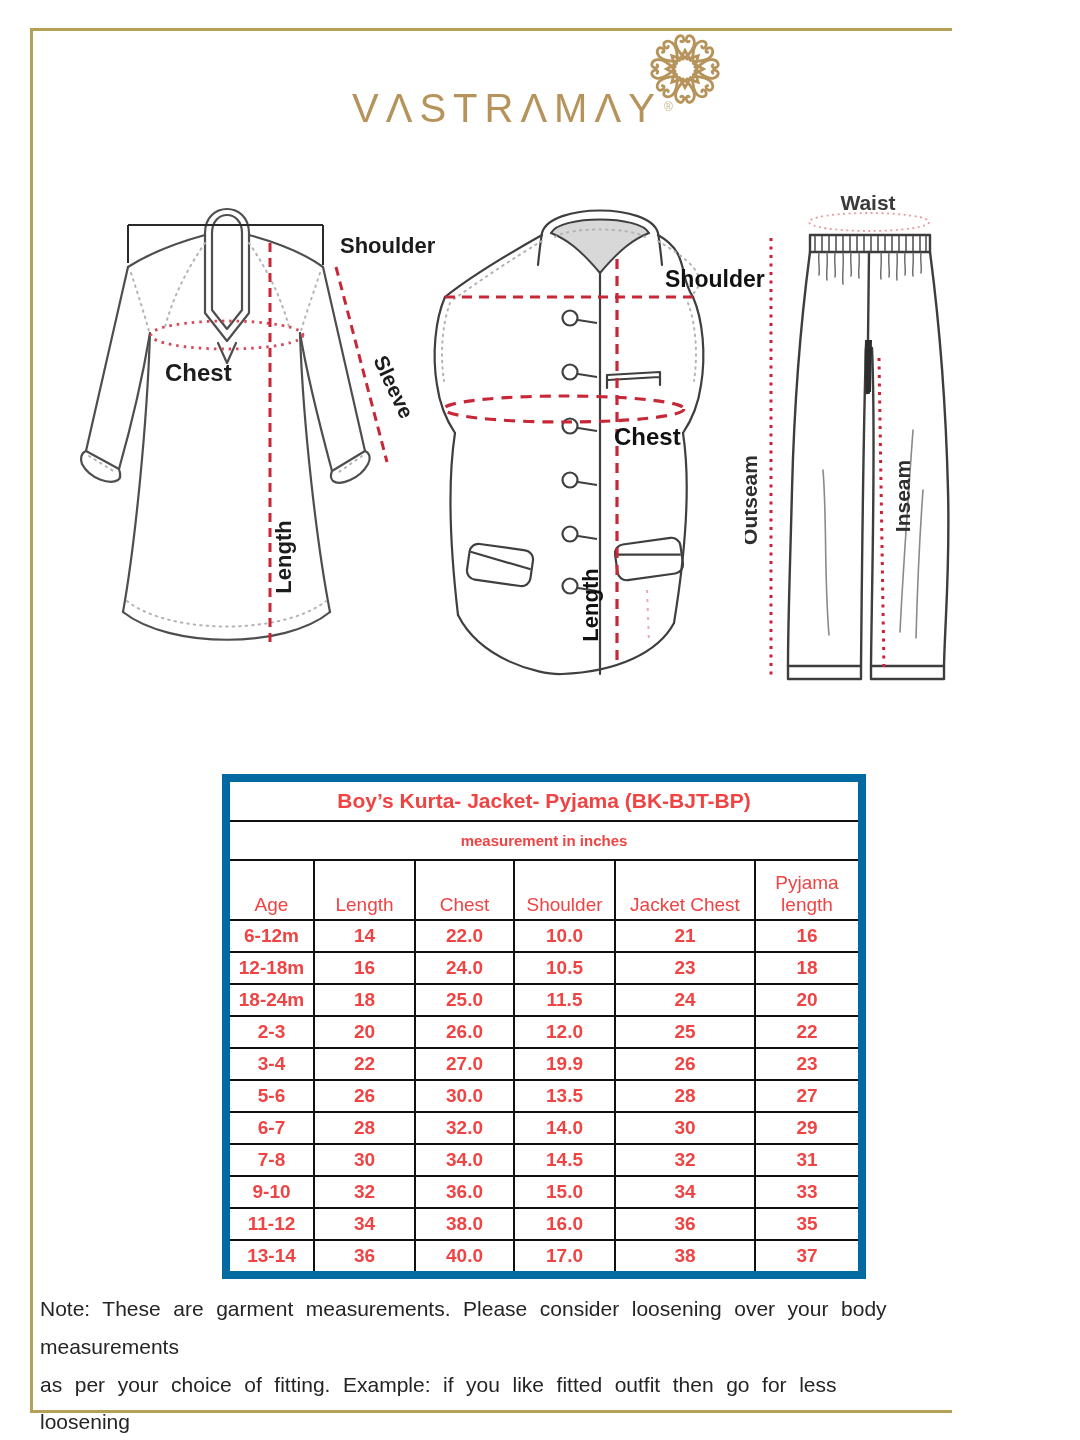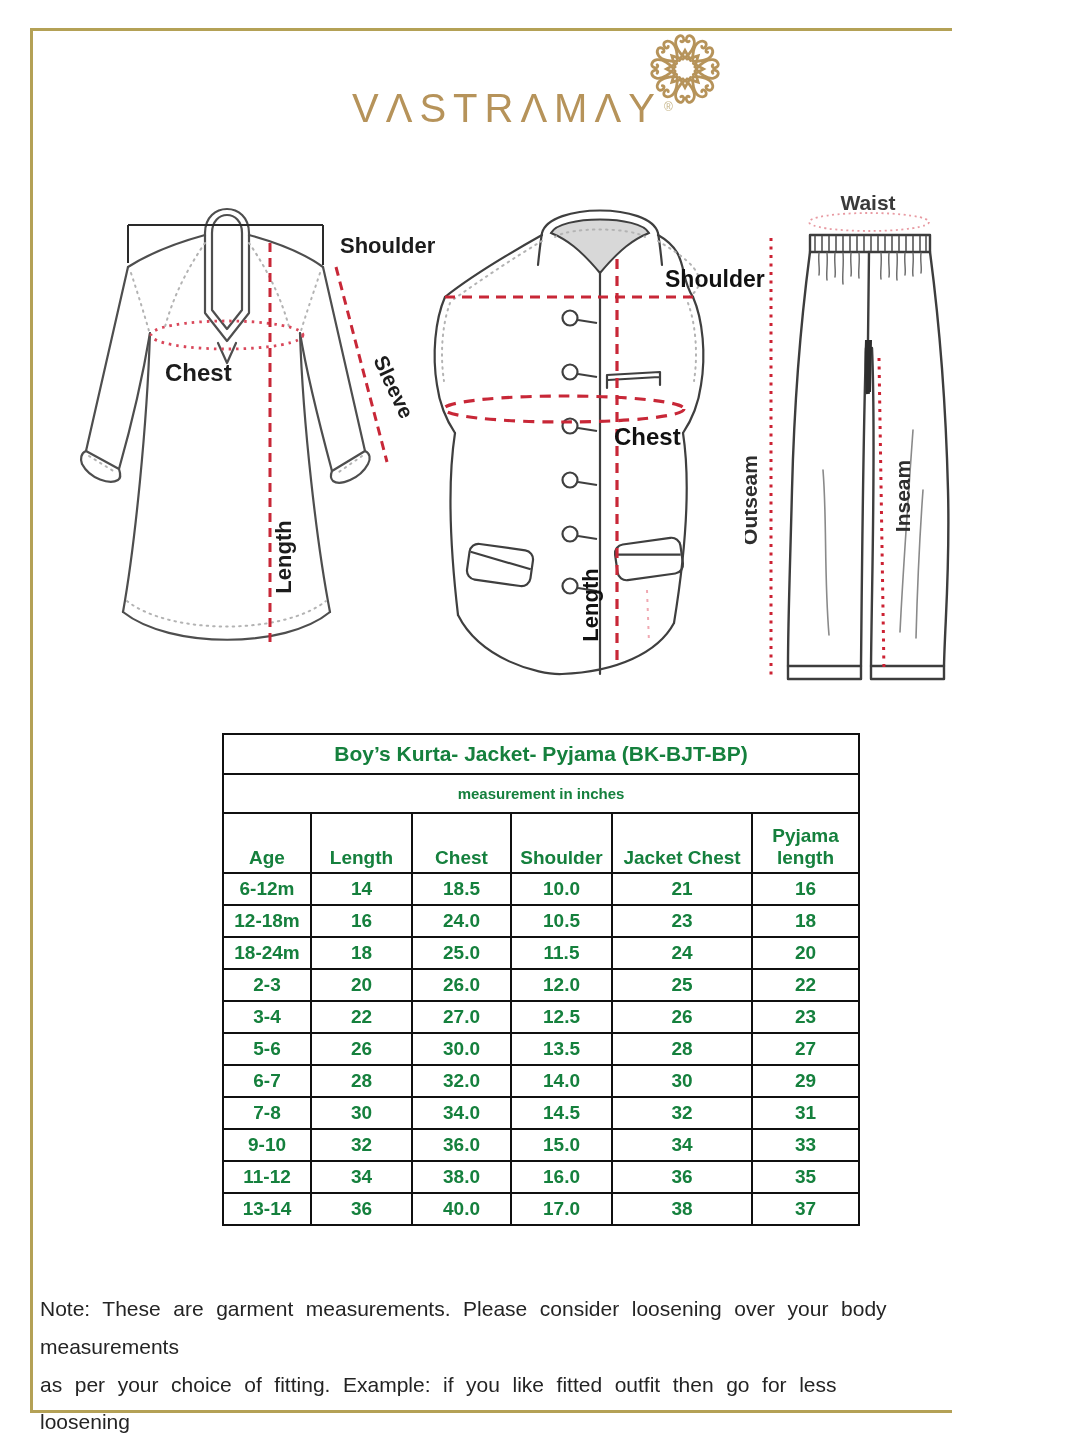--- a/index.html
+++ b/index.html
@@ -9,26 +9,26 @@
         border:3px solid #b4a156;pointer-events:none;}
   
   .wordmark{position:absolute;left:352px;top:86px;font-size:40px;letter-spacing:7px;
         color:#b6935a;font-weight:400;white-space:nowrap;}
   .regmark{position:absolute;left:664px;top:100px;font-size:12px;color:#c5b488;}
   .mandala{position:absolute;left:646px;top:30px;}
   
   .diag{position:absolute;}
   svg text{font-family:"Liberation Sans","DejaVu Sans",sans-serif;}
   
-  table.size-table{position:absolute;left:222px;top:733px;width:636px;
-        border-collapse:collapse;table-layout:fixed;border:2px solid #0369a1;color:#15803d;}
+  table.size-table{position:absolute;left:222px;top:774px;width:636px;
+        border-collapse:collapse;table-layout:fixed;border:8px solid #0369a1;color:#ef4444;}
   table.size-table td,table.size-table th{border:2px solid #101010;text-align:center;padding:0;}
   tr.t-title td{height:38px;font-size:21px;font-weight:700;}
   tr.t-sub td{height:37px;font-size:15px;font-weight:700;}
-  tr.t-head th{height:54px;font-size:19px;font-weight:700;vertical-align:bottom;
+  tr.t-head th{height:54px;font-size:19px;font-weight:400;vertical-align:bottom;
         padding-bottom:4px;line-height:1.12;}
   tr.t-row td{height:30px;font-size:19px;font-weight:700;}
   
   .footnote{position:absolute;left:40px;right:40px;top:1290px;text-align:left;
         font-size:21px;line-height:1.8;color:#242424;word-spacing:0.32em;}
 </style>
 </head>
 <body>
 
 <div class="page">
@@ -196,21 +196,21 @@
       <th>Length</th>
       <th>Chest</th>
       <th>Shoulder</th>
       <th>Jacket Chest</th>
       <th>Pyjama length</th>
     </tr>
 
   <tr class="t-row">
       <td>6-12m</td>
       <td>14</td>
-      <td>18.5</td>
+      <td>22.0</td>
       <td>10.0</td>
       <td>21</td>
       <td>16</td>
     </tr>
         <tr class="t-row">
       <td>12-18m</td>
       <td>16</td>
       <td>24.0</td>
       <td>10.5</td>
       <td>23</td>
@@ -229,21 +229,21 @@
       <td>20</td>
       <td>26.0</td>
       <td>12.0</td>
       <td>25</td>
       <td>22</td>
     </tr>
         <tr class="t-row">
       <td>3-4</td>
       <td>22</td>
       <td>27.0</td>
-      <td>12.5</td>
+      <td>19.9</td>
       <td>26</td>
       <td>23</td>
     </tr>
         <tr class="t-row">
       <td>5-6</td>
       <td>26</td>
       <td>30.0</td>
       <td>13.5</td>
       <td>28</td>
       <td>27</td>

